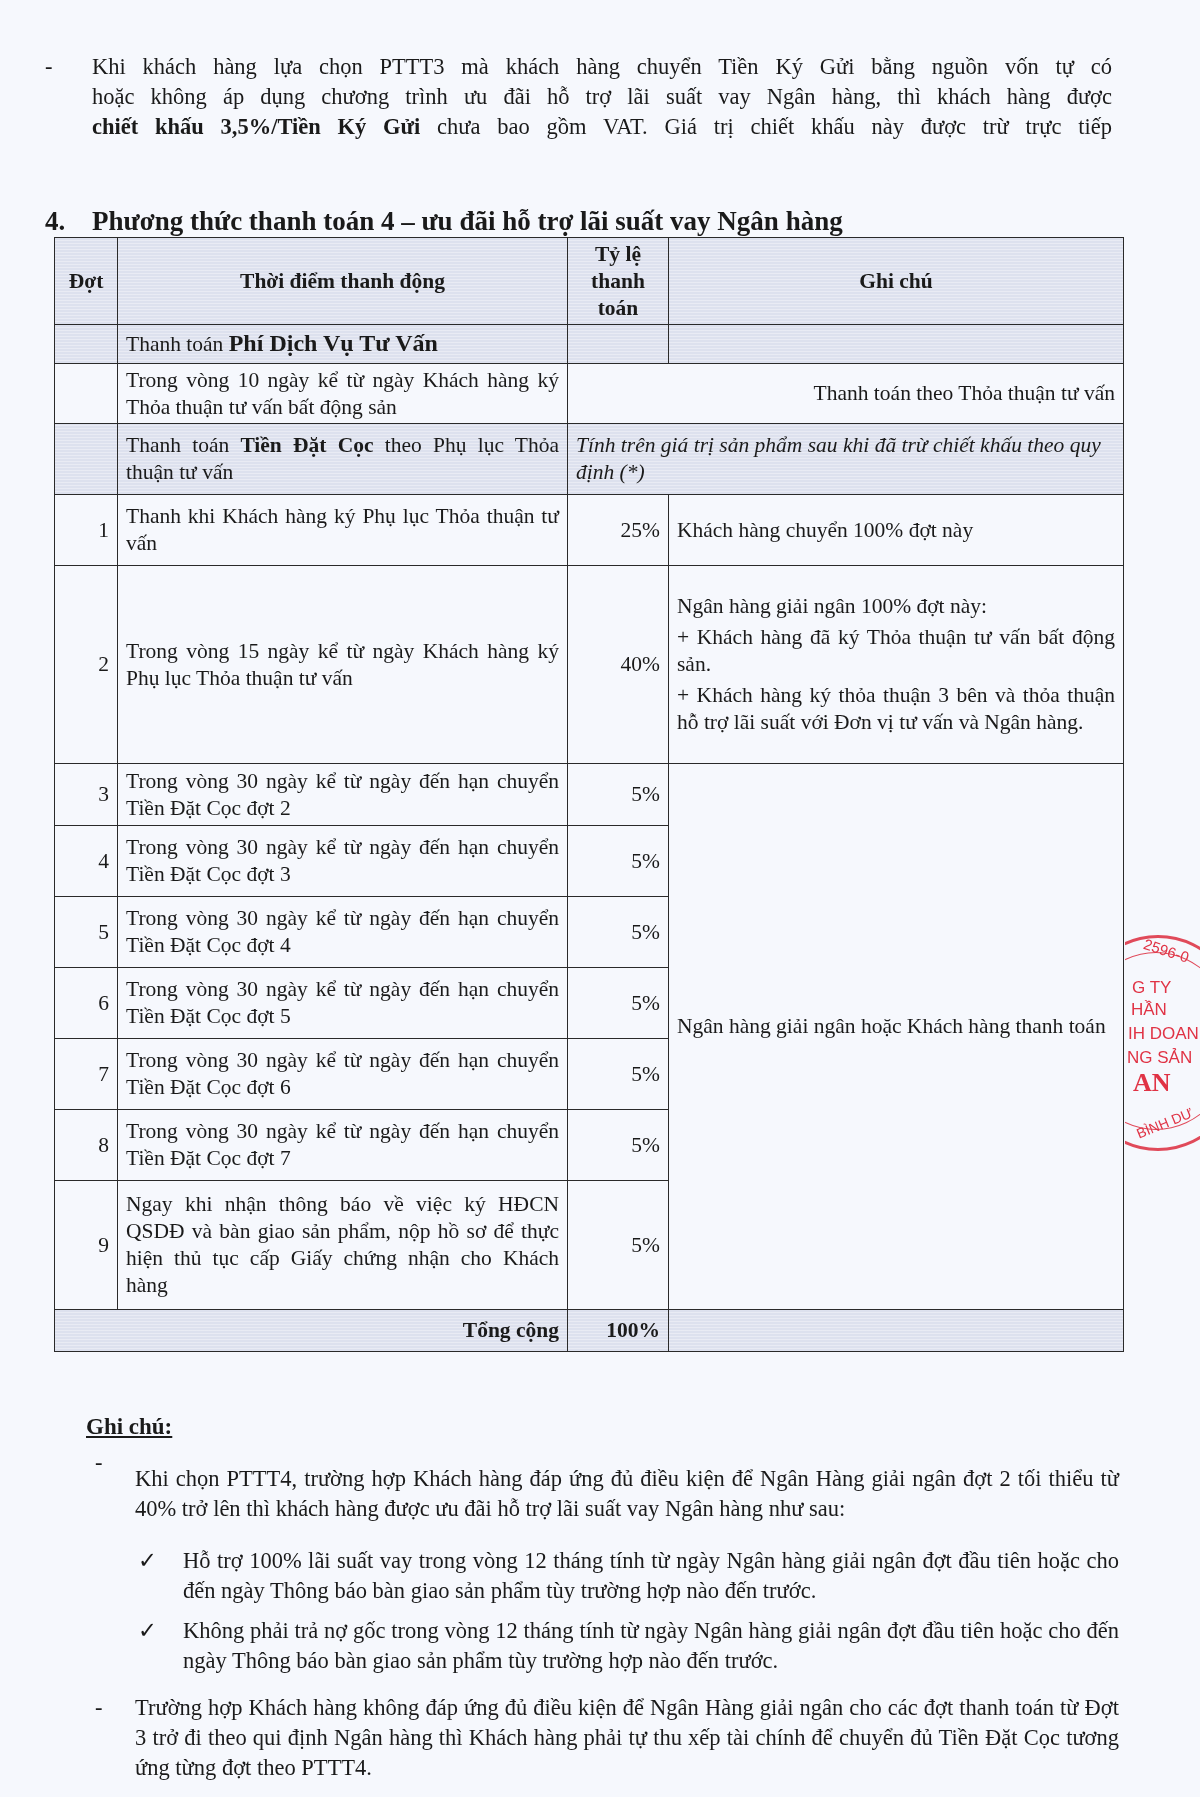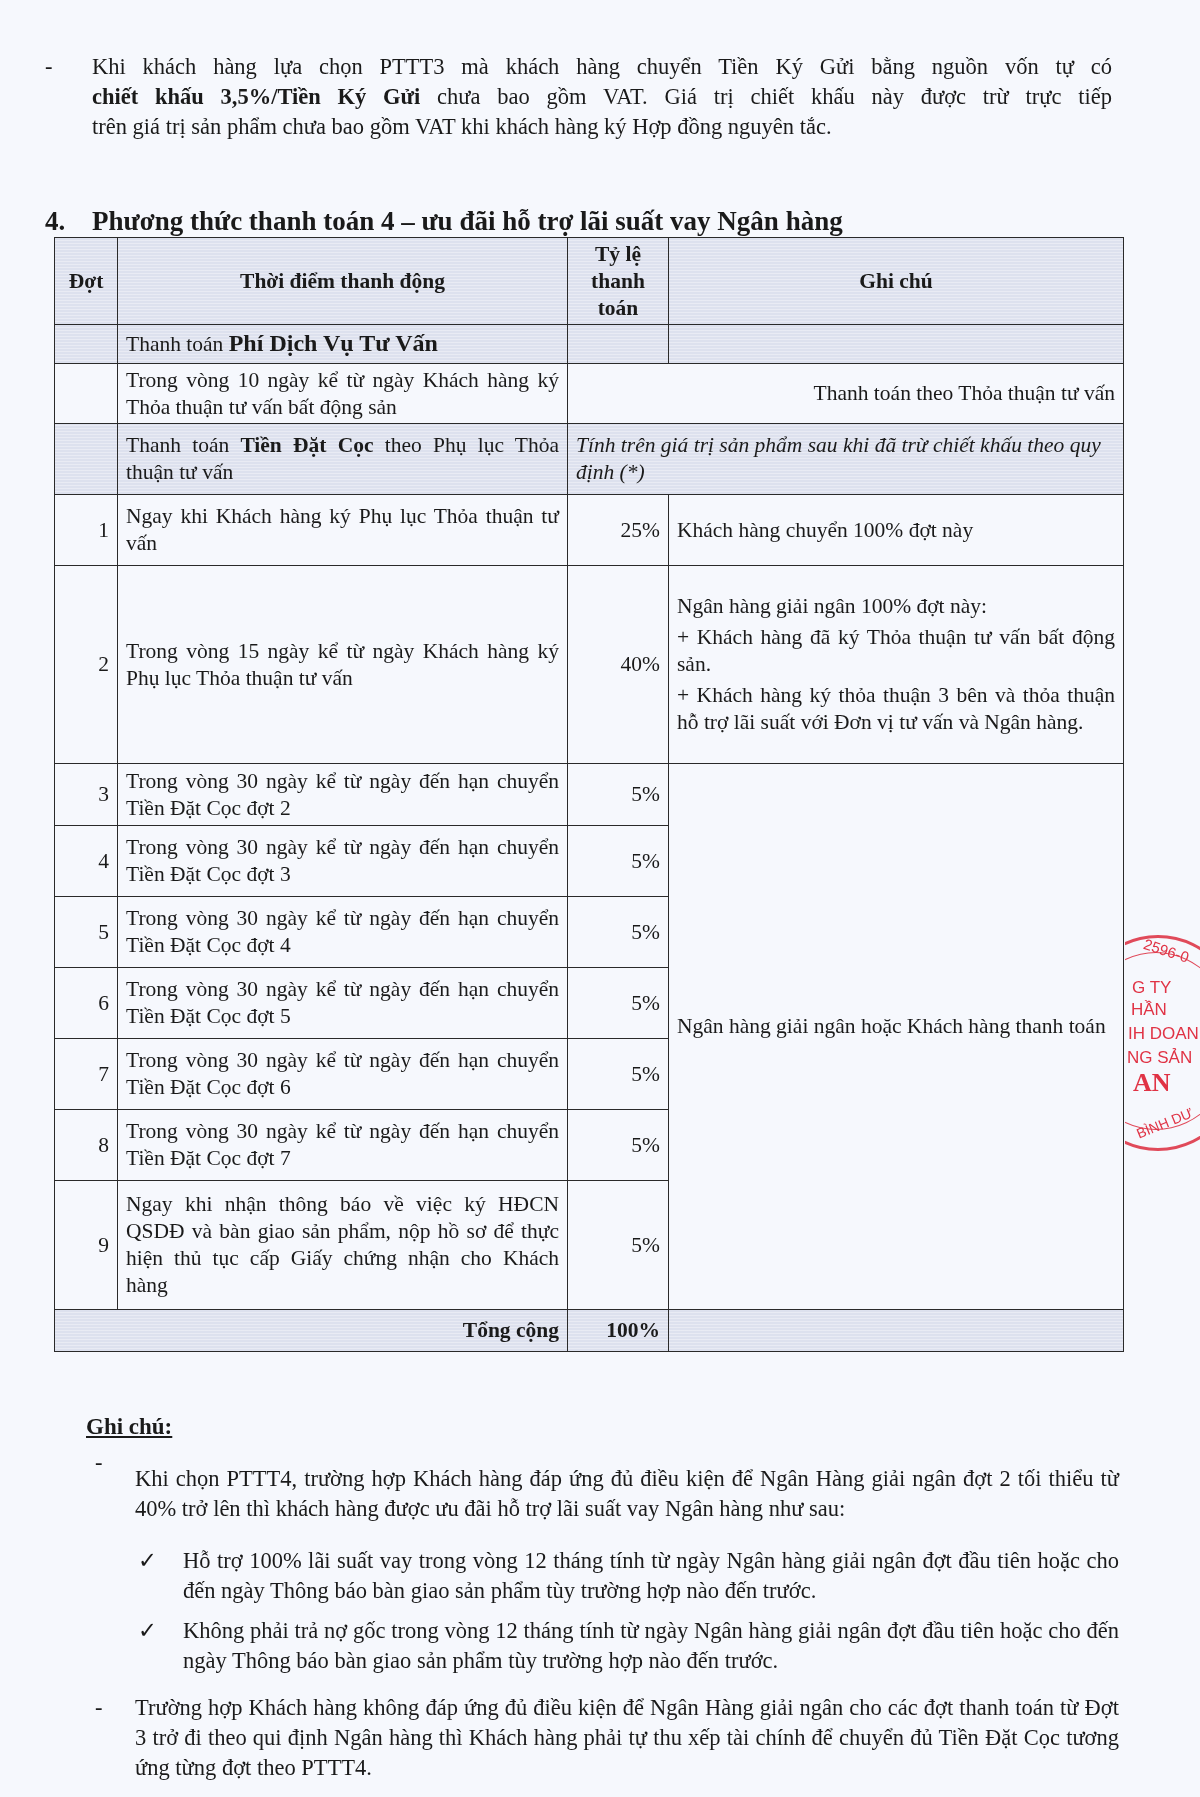--- a/index.html
+++ b/index.html
@@ -38,22 +38,22 @@
 
   .ghichu { position: absolute; left: 86px; top: 1412px; font-size: 23px; font-weight: bold; text-decoration: underline; line-height: 30px; }
   .stamp-clip { position: absolute; left: 1125px; top: 920px; width: 75px; height: 260px; overflow: hidden; }
 </style>
 </head>
 <body>
 
 <div class="bullet" style="left:45px; top:52px;">-</div>
 <div class="para" style="left:92px; top:52px; width:1020px;">
   <div style="text-align-last:justify">Khi khách hàng lựa chọn PTTT3 mà khách hàng chuyển Tiền Ký Gửi bằng nguồn vốn tự có</div>
+  <div style="text-align-last:justify">hoặc không áp dụng chương trình ưu đãi hỗ trợ lãi suất vay Ngân hàng, thì khách hàng được</div>
   <div style="text-align-last:justify"><b>chiết khấu 3,5%/Tiền Ký Gửi</b><span> chưa bao gồm VAT. Giá trị chiết khấu này được trừ trực tiếp</span></div>
-  <div>trên giá trị sản phẩm chưa bao gồm VAT khi khách hàng ký Hợp đồng nguyên tắc.</div>
 </div>
 
 <div class="heading">
   <span class="num">4.</span><span>Phương thức thanh toán 4 – ưu đãi hỗ trợ lãi suất vay Ngân hàng</span>
 </div>
 
 <table class="pay">
   <colgroup>
     <col style="width:63px">
     <col style="width:450px">
@@ -78,21 +78,21 @@
     <td class="j">Trong vòng 10 ngày kể từ ngày Khách hàng ký Thỏa thuận tư vấn bất động sản</td>
     <td colspan="2" class="c">Thanh toán theo Thỏa thuận tư vấn</td>
   </tr>
   <tr class="shaded" style="height:71px">
     <td></td>
     <td class="j"><span>Thanh toán </span><b>Tiền Đặt Cọc</b><span> theo Phụ lục Thỏa thuận tư vấn</span></td>
     <td colspan="2" class="it">Tính trên giá trị sản phẩm sau khi đã trừ chiết khấu theo quy định (*)</td>
   </tr>
   <tr style="height:71px">
     <td class="c">1</td>
-    <td class="j">Ngay khi Khách hàng ký Phụ lục  Thỏa thuận tư vấn</td>
+    <td class="j">Thanh khi Khách hàng ký Phụ lục  Thỏa thuận tư vấn</td>
     <td class="c">25%</td>
     <td>Khách hàng chuyển 100% đợt này</td>
   </tr>
   <tr style="height:198px">
     <td class="c">2</td>
     <td class="j">Trong vòng 15 ngày kể từ ngày Khách hàng ký Phụ lục Thỏa thuận tư vấn</td>
     <td class="c">40%</td>
     <td class="j">
       <div style="margin-bottom:4px">Ngân hàng giải ngân 100% đợt này:</div>
       <div style="margin-bottom:4px">+ Khách hàng đã ký Thỏa thuận tư vấn bất động sản.</div>

